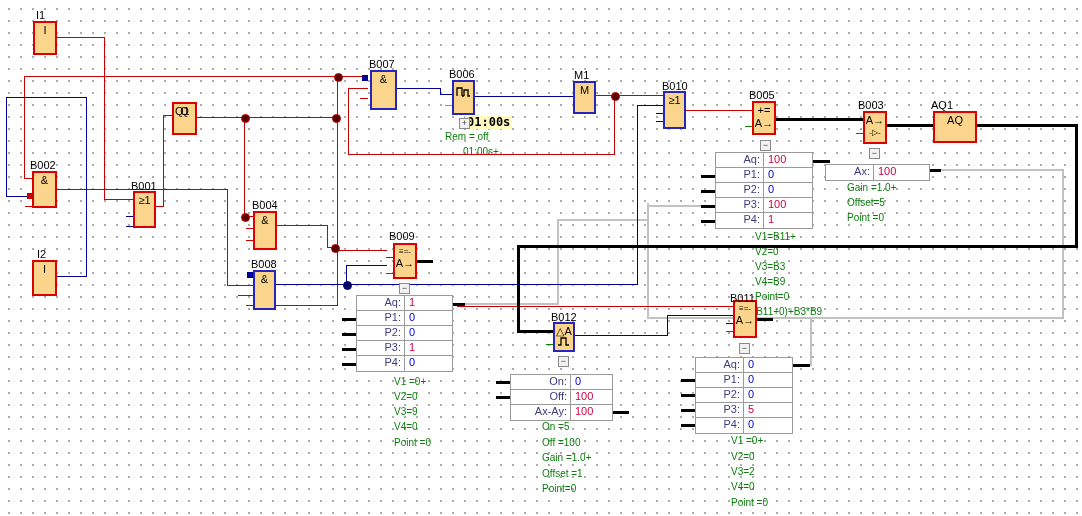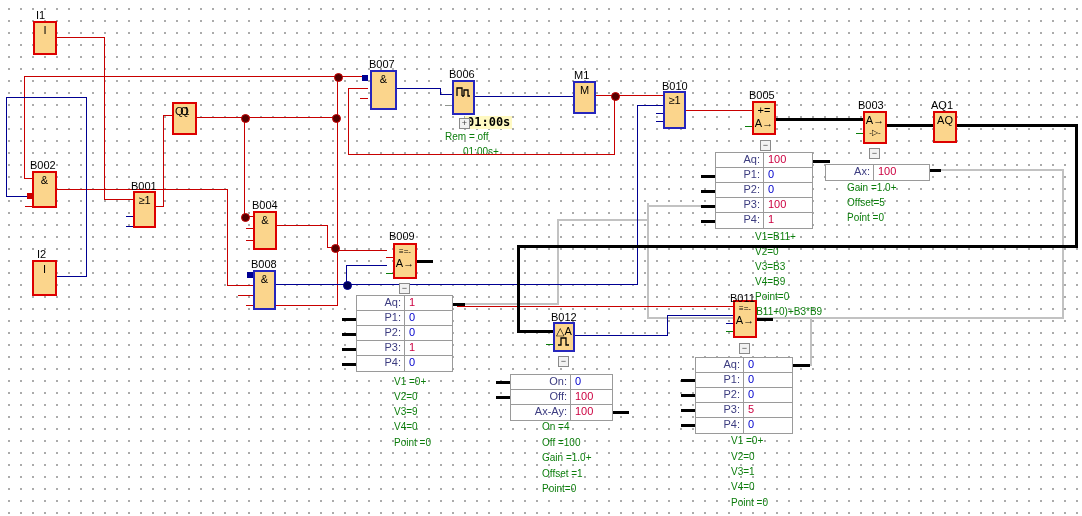--- a/index.html
+++ b/index.html
@@ -43,28 +43,28 @@
     <div class="gtext" style="left: 755px; top: 291px;">Point=0</div>
     <div class="gtext" style="left: 747px; top: 306px;">=(B11+0)+B3*B9</div>
     <div class="gtext" style="left: 847px; top: 182px;">Gain  =1.0+</div>
     <div class="gtext" style="left: 847px; top: 197px;">Offset=5</div>
     <div class="gtext" style="left: 847px; top: 212px;">Point =0</div>
     <div class="gtext" style="left: 394px; top: 376px;">V1  =0+</div>
     <div class="gtext" style="left: 394px; top: 391px;">V2=0</div>
     <div class="gtext" style="left: 394px; top: 406px;">V3=9</div>
     <div class="gtext" style="left: 394px; top: 421px;">V4=0</div>
     <div class="gtext" style="left: 394px; top: 437px;">Point =0</div>
-    <div class="gtext" style="left: 542px; top: 421px;">On    =4</div>
+    <div class="gtext" style="left: 542px; top: 421px;">On    =5</div>
     <div class="gtext" style="left: 542px; top: 437px;">Off   =100</div>
     <div class="gtext" style="left: 542px; top: 452px;">Gain  =1.0+</div>
     <div class="gtext" style="left: 542px; top: 468px;">Offset =1</div>
     <div class="gtext" style="left: 542px; top: 483px;">Point=0</div>
     <div class="gtext" style="left: 731px; top: 435px;">V1  =0+</div>
     <div class="gtext" style="left: 731px; top: 451px;">V2=0</div>
-    <div class="gtext" style="left: 731px; top: 466px;">V3=1</div>
+    <div class="gtext" style="left: 731px; top: 466px;">V3=2</div>
     <div class="gtext" style="left: 731px; top: 481px;">V4=0</div>
     <div class="gtext" style="left: 731px; top: 497px;">Point =0</div>
     <div class="timer" style="left: 465px; top: 116px; background: rgb(255, 249, 194);">01:00s</div>
     <div class="wire" style="background: rgb(194, 194, 194); left: 460px; top: 303px; width: 99px; height: 2px;"></div>
     <div class="wire" style="background: rgb(194, 194, 194); left: 557px; top: 219px; width: 2px; height: 86px;"></div>
     <div class="wire" style="background: rgb(194, 194, 194); left: 557px; top: 219px; width: 92px; height: 2px;"></div>
     <div class="wire" style="background: rgb(194, 194, 194); left: 647px; top: 203px; width: 2px; height: 116px;"></div>
     <div class="wire" style="background: rgb(194, 194, 194); left: 647px; top: 205px; width: 65px; height: 2px;"></div>
     <div class="wire" style="background: rgb(194, 194, 194); left: 647px; top: 317px; width: 417px; height: 2px;"></div>
     <div class="wire" style="background: rgb(194, 194, 194); left: 810px; top: 317px; width: 2px; height: 49px;"></div>
@@ -284,21 +284,21 @@
       <div class="sym">≥1</div>
     </div>
     <div class="blk" style="left: 752px; top: 101px; width: 24px; height: 34px; border-color: rgb(221, 0, 0); background: rgb(251, 213, 140);">
       <div class="sym">+=</div>
       <div class="sym">A→</div>
     </div>
     <div class="blk" style="left: 863px; top: 111px; width: 24px; height: 33px; border-color: rgb(221, 0, 0); background: rgb(251, 213, 140);">
       <div class="sym">A→</div>
       <div class="sym small">-▷-</div>
     </div>
-    <div class="blk" style="left: 933px; top: 111px; width: 24px; height: 32px; border-color: rgb(221, 0, 0); background: rgb(251, 213, 140);">
+    <div class="blk" style="left: 933px; top: 111px; width: 44px; height: 32px; border-color: rgb(221, 0, 0); background: rgb(251, 213, 140);">
       <div class="sym">AQ</div>
     </div>
     <div class="blk" style="left: 393px; top: 243px; width: 24px; height: 36px; border-color: rgb(221, 0, 0); background: rgb(251, 213, 140);">
       <div class="sym small">≡=-</div>
       <div class="sym">A→</div>
     </div>
     <div class="blk" style="left: 553px; top: 322px; width: 22px; height: 30px; border-color: rgb(38, 38, 188); background: rgb(251, 213, 140);">
       <div class="sym">△A</div>
       <svg width="14" height="9" viewBox="0 0 14 9" style="display:block;margin:0 auto">
         <path d="M1 8 H4 V1 H9 V8 H12" fill="none" stroke="#000" stroke-width="1.3"></path>

